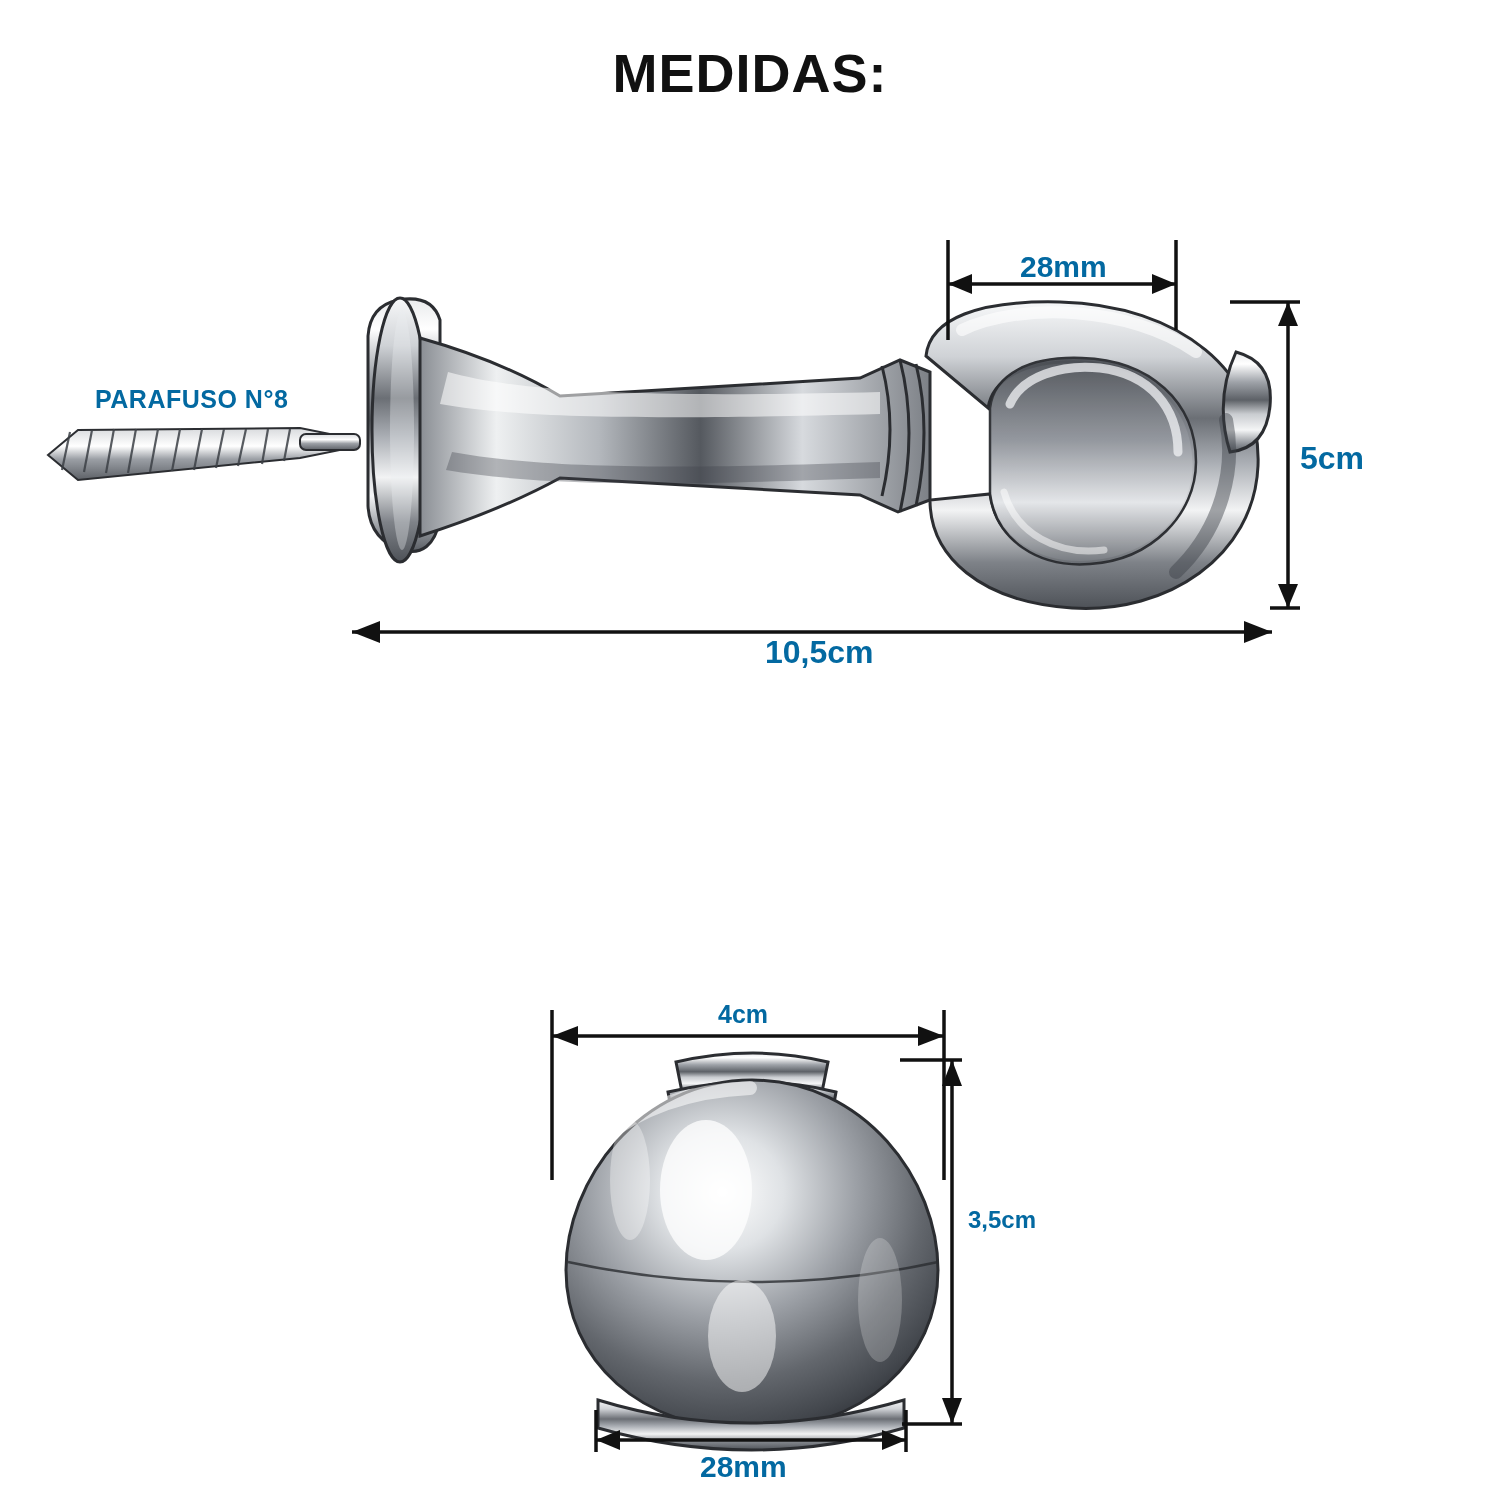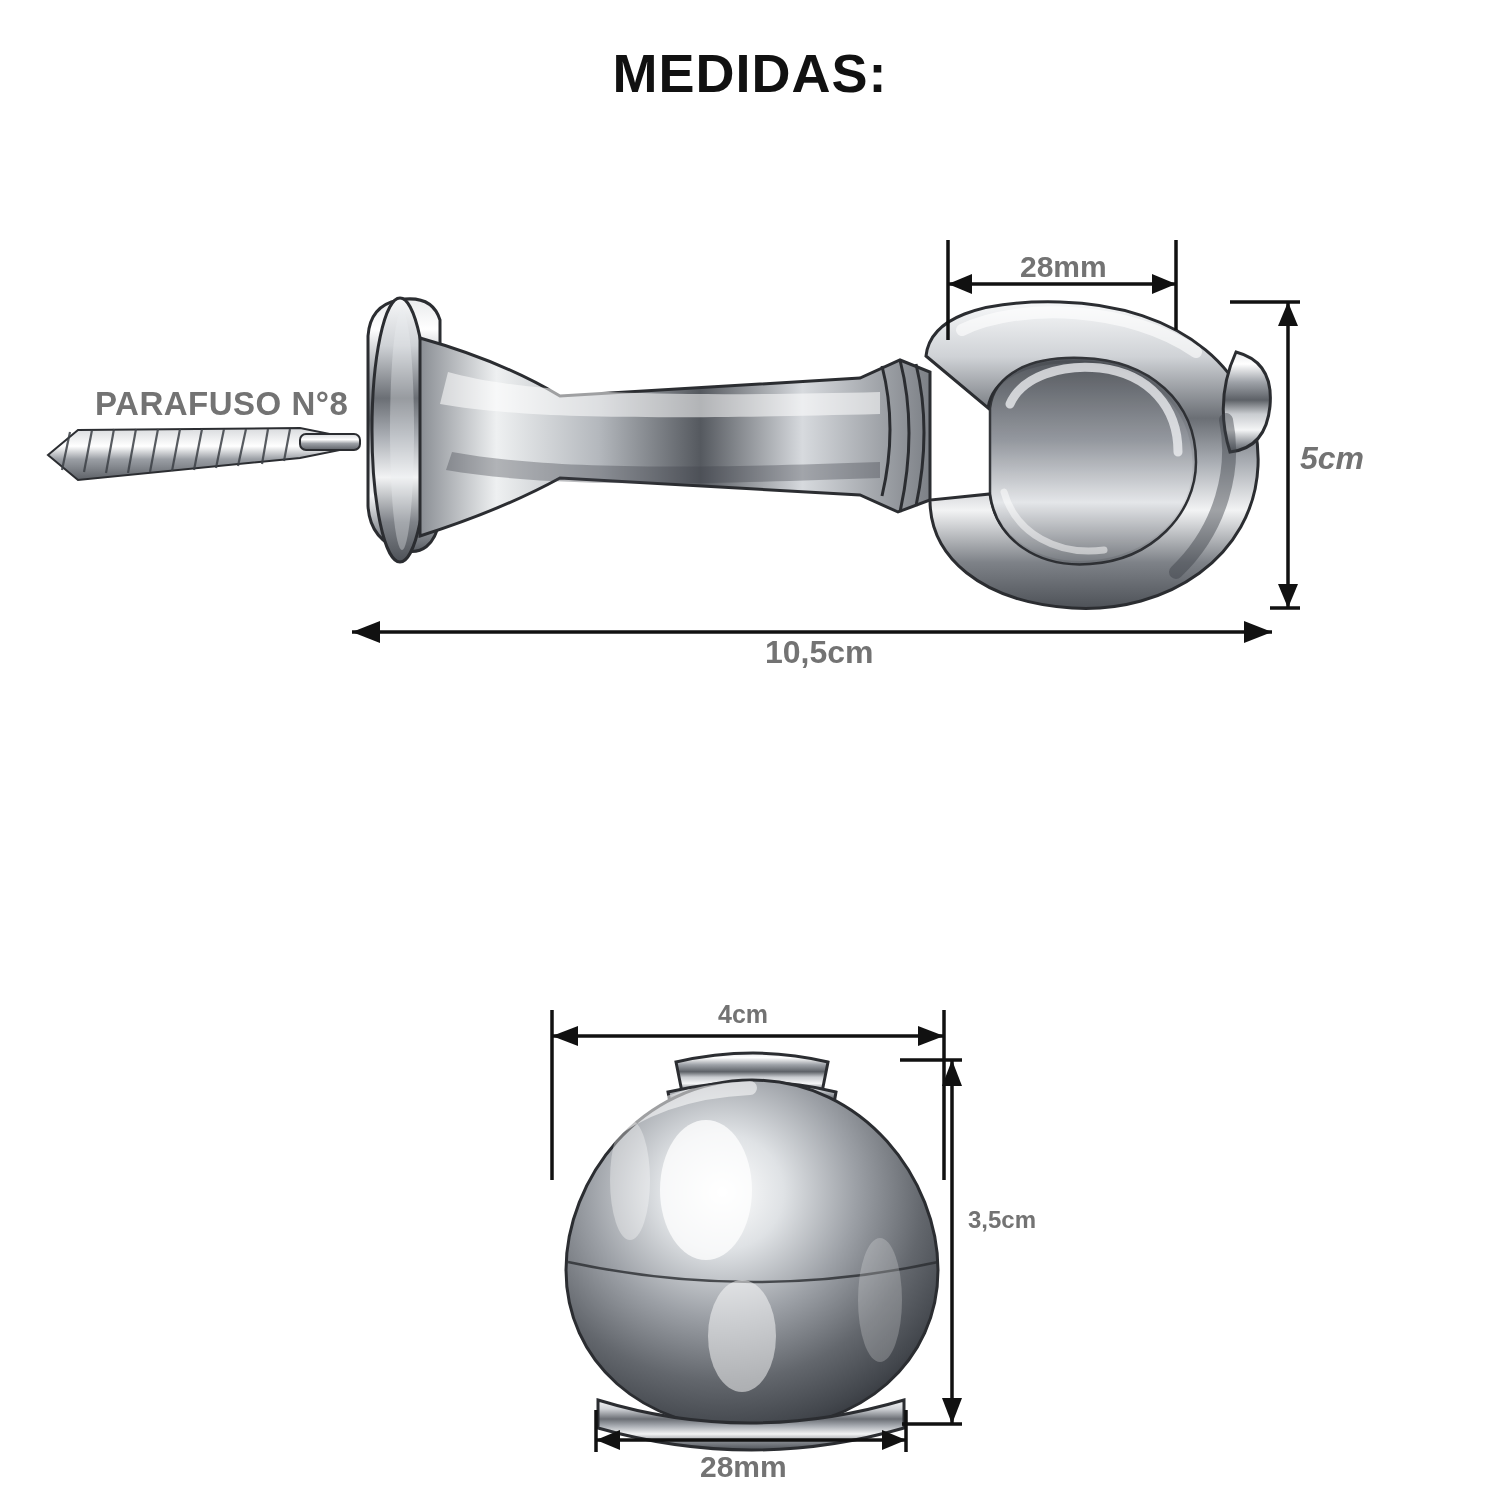--- a/index.html
+++ b/index.html
@@ -27,26 +27,26 @@
     width: 1500px;
     text-align: center;
     font-size: 54px;
     font-weight: bold;
     color: #111111;
     letter-spacing: 1px;
   }
   .label {
     position: absolute;
     font-weight: bold;
-    color: #737373;
+    color: #0369a1;
     white-space: nowrap;
   }
-  .lbl-screw  { left: 95px;  top: 385px;  font-size: 33px; letter-spacing: 0.5px; }
+  .lbl-screw  { left: 95px;  top: 385px;  font-size: 25px; letter-spacing: 0.5px; }
   .lbl-28top  { left: 1020px; top: 250px; font-size: 30px; }
-  .lbl-5cm    { left: 1300px; top: 440px; font-size: 32px; font-style: italic; }
+  .lbl-5cm    { left: 1300px; top: 440px; font-size: 32px; }
   .lbl-105    { left: 765px;  top: 634px; font-size: 32px; }
   .lbl-4cm    { left: 718px;  top: 1000px; font-size: 25px; }
   .lbl-35cm   { left: 968px;  top: 1206px; font-size: 24px; }
   .lbl-28bot  { left: 700px;  top: 1450px; font-size: 30px; }
   svg.art { position: absolute; left: 0; top: 0; width: 1500px; height: 1500px; }
 </style>
 </head>
 <body>
 
 <div id="stage">

